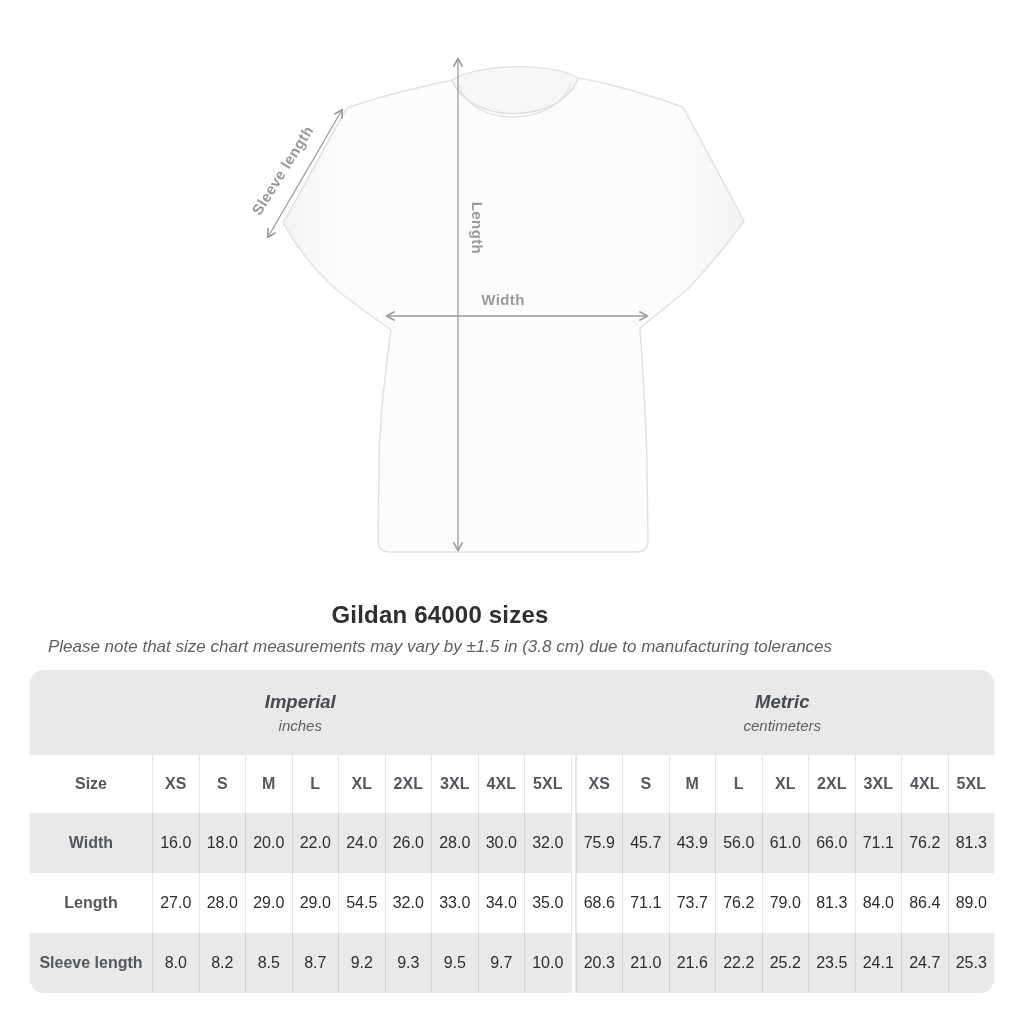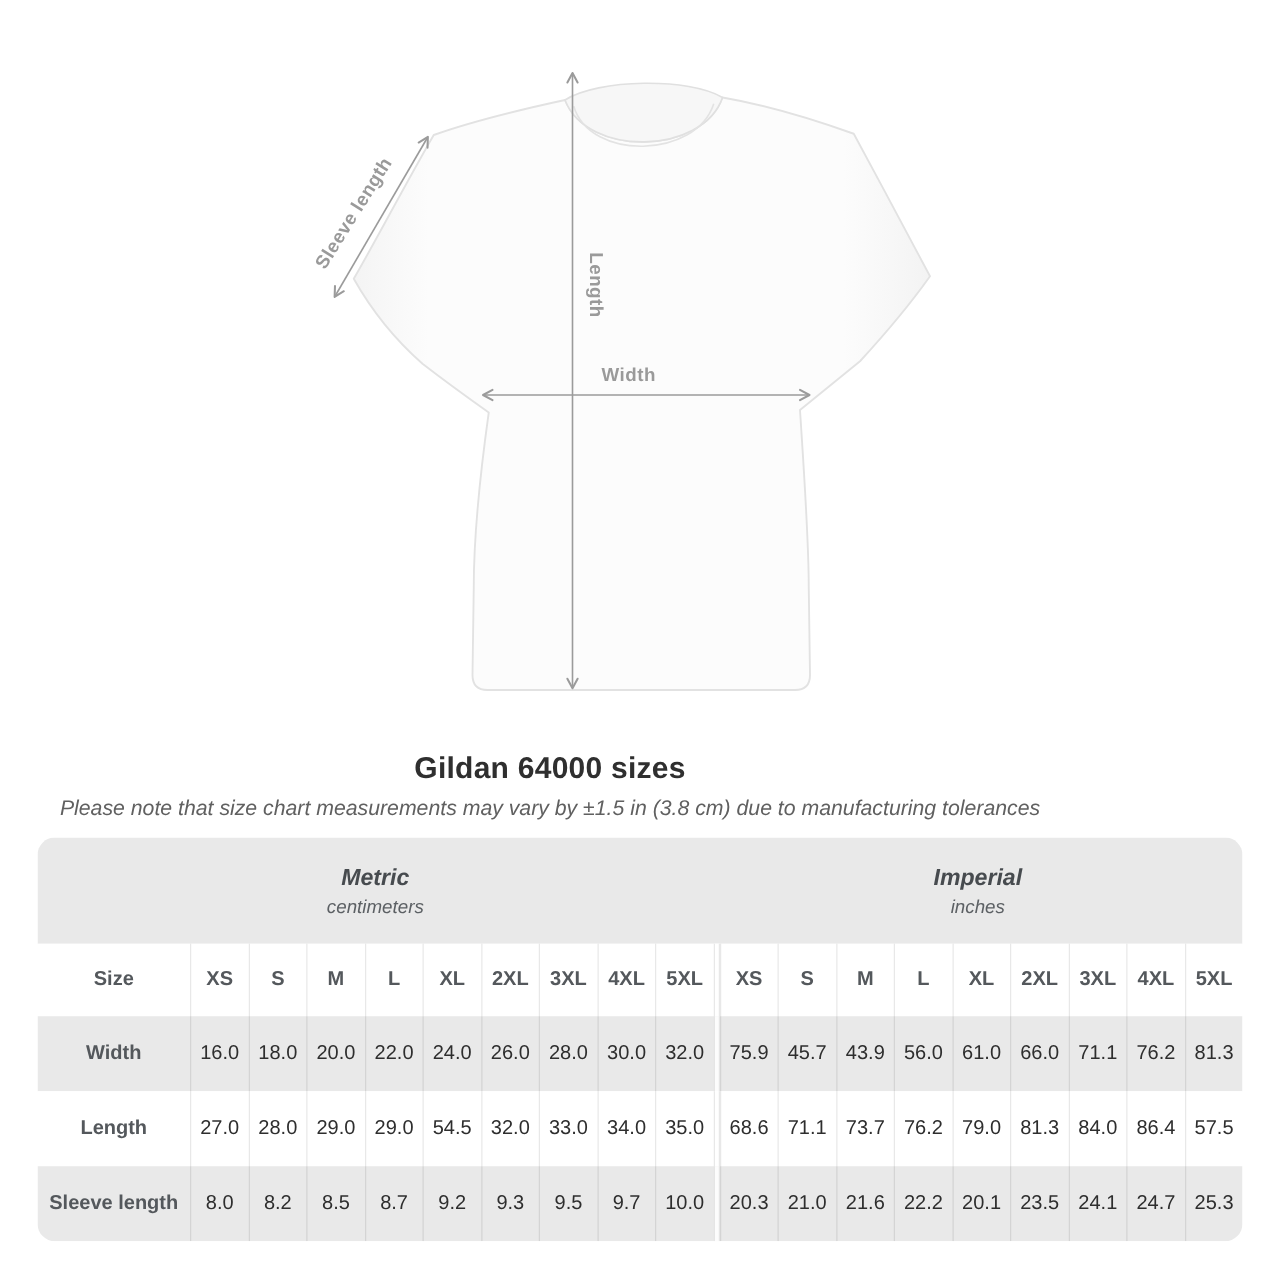--- a/index.html
+++ b/index.html
@@ -75,26 +75,26 @@
 
   <div class="caption">
     <h1>Gildan 64000 sizes</h1>
     <p>Please note that size chart measurements may vary by ±1.5 in (3.8 cm) due to manufacturing tolerances</p>
   </div>
 
   <div class="tbl">
 
     <div class="band">
       <div class="bcell">
+        <div class="bt">Imperial</div>
+        <div class="bs">inches</div>
+      </div>
+      <div class="bcell">
         <div class="bt">Metric</div>
         <div class="bs">centimeters</div>
-      </div>
-      <div class="bcell">
-        <div class="bt">Imperial</div>
-        <div class="bs">inches</div>
       </div>
     </div>
 
     <div class="row hd">
       <div class="c lbl">Size</div>
       <div class="c">XS</div>
       <div class="c">S</div>
       <div class="c">M</div>
       <div class="c">L</div>
       <div class="c">XL</div>
@@ -150,40 +150,40 @@
       <div class="c">35.0</div>
       <div class="c dv"></div>
       <div class="c">68.6</div>
       <div class="c">71.1</div>
       <div class="c">73.7</div>
       <div class="c">76.2</div>
       <div class="c">79.0</div>
       <div class="c">81.3</div>
       <div class="c">84.0</div>
       <div class="c">86.4</div>
-      <div class="c">57.5</div>
+      <div class="c">89.0</div>
     </div>
 
     <div class="row d g">
       <div class="c lbl">Sleeve length</div>
       <div class="c">8.0</div>
       <div class="c">8.2</div>
       <div class="c">8.5</div>
       <div class="c">8.7</div>
       <div class="c">9.2</div>
       <div class="c">9.3</div>
       <div class="c">9.5</div>
       <div class="c">9.7</div>
       <div class="c">10.0</div>
       <div class="c dv"></div>
       <div class="c">20.3</div>
       <div class="c">21.0</div>
       <div class="c">21.6</div>
       <div class="c">22.2</div>
-      <div class="c">20.1</div>
+      <div class="c">25.2</div>
       <div class="c">23.5</div>
       <div class="c">24.1</div>
       <div class="c">24.7</div>
       <div class="c">25.3</div>
     </div>
 
   </div>
 </div>
 
 </body></html>

